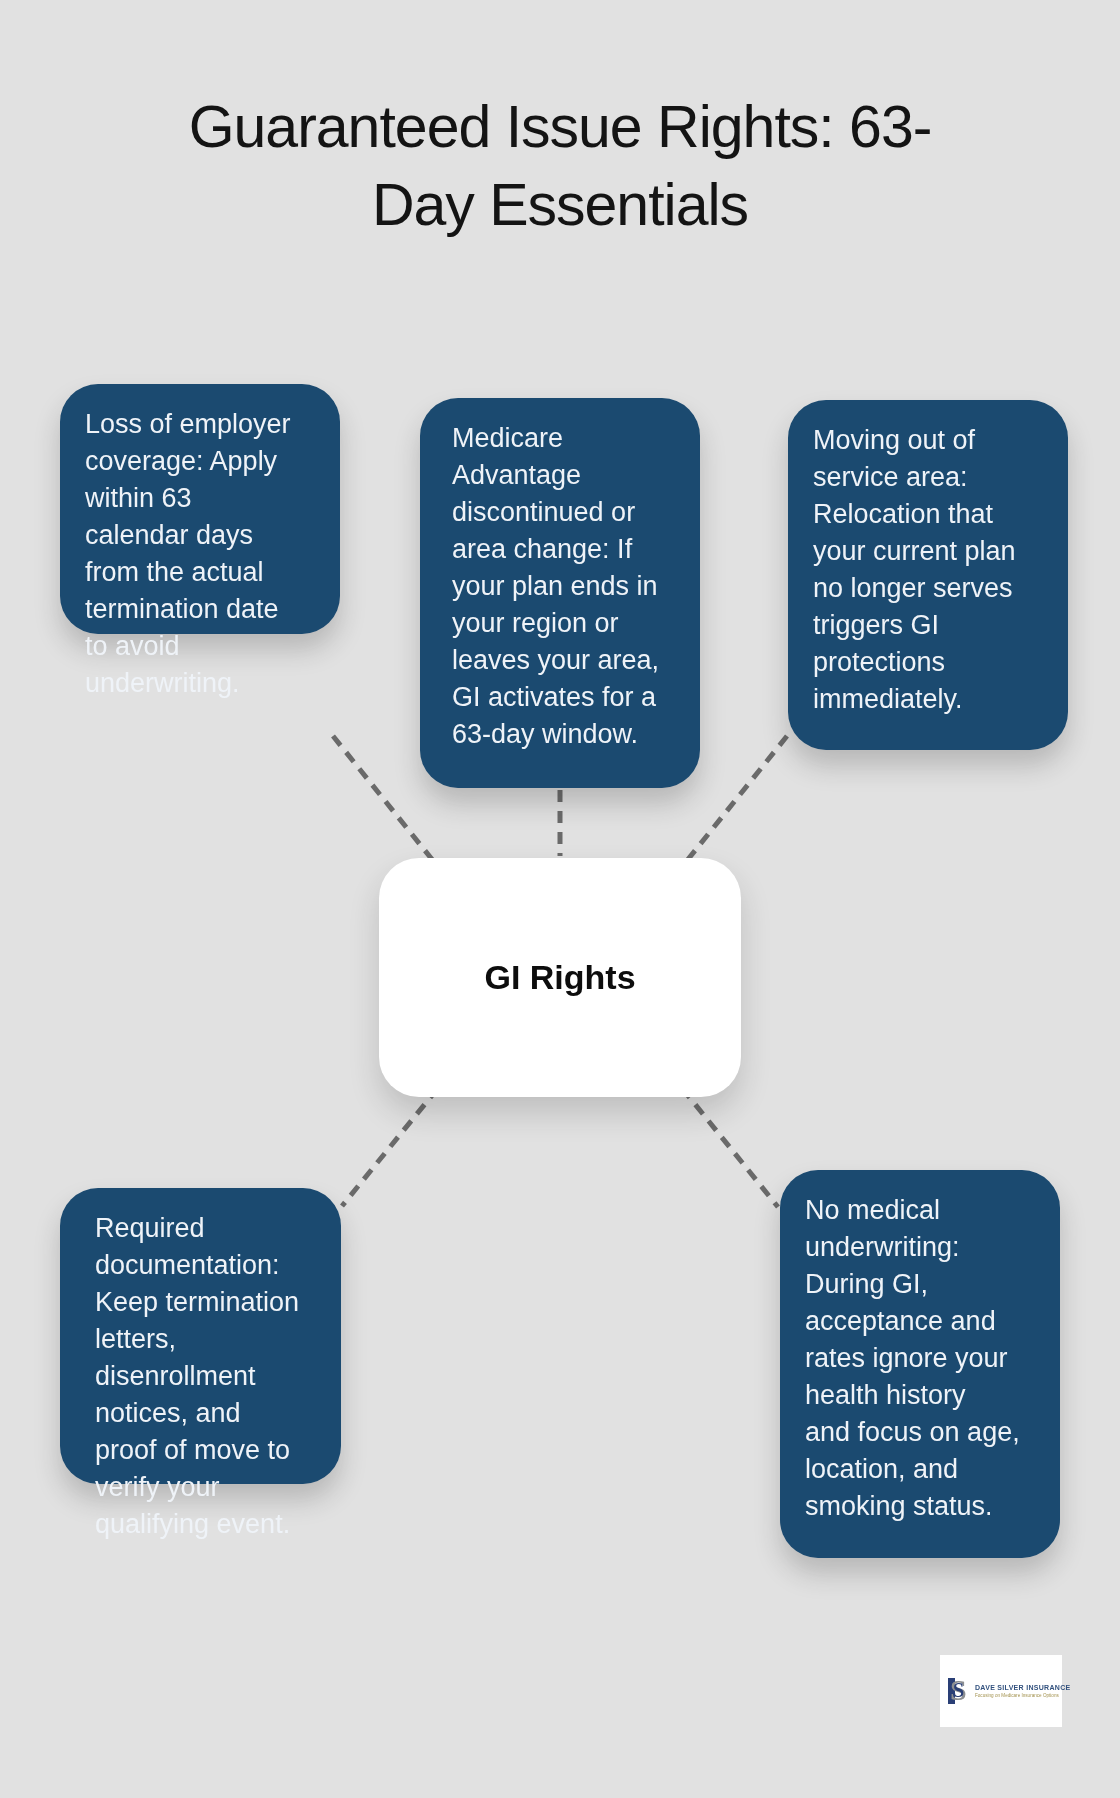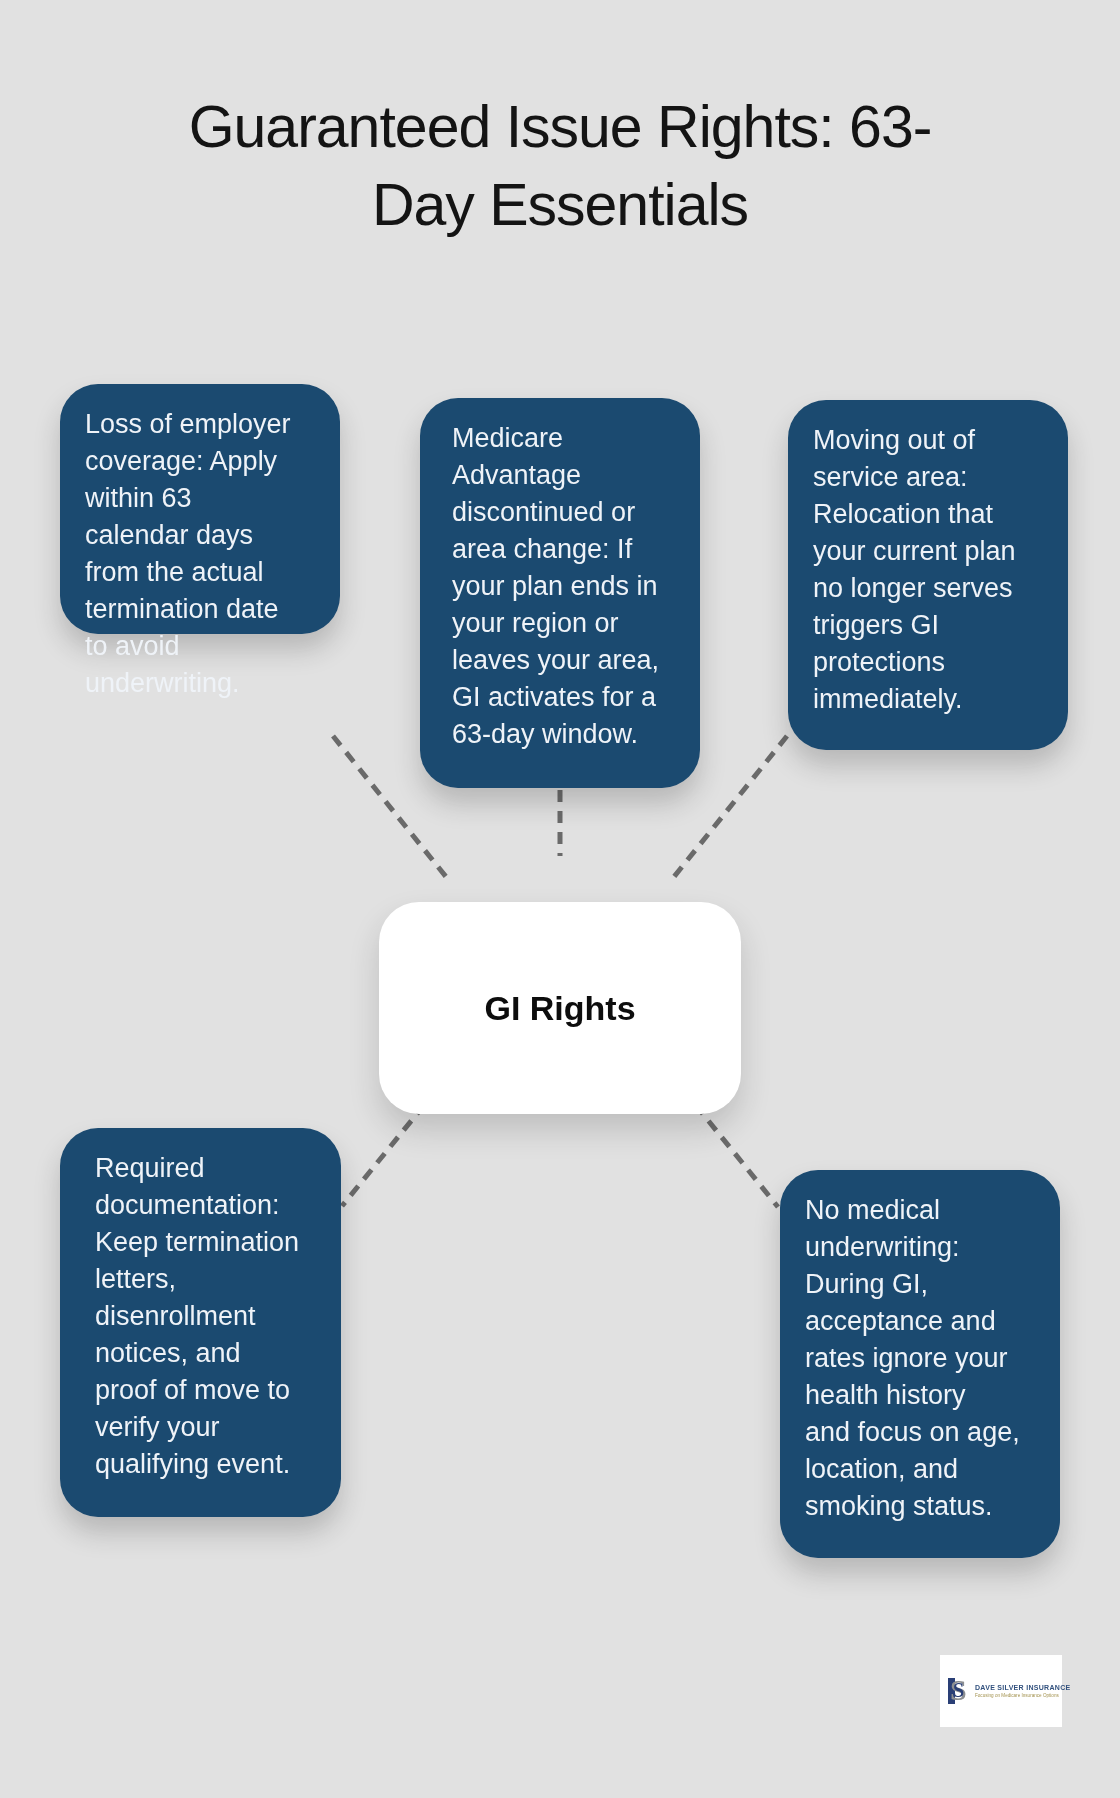--- a/index.html
+++ b/index.html
@@ -39,29 +39,29 @@
   .node-text{
     display:block;
     color:#EFF3F8;
     font-size:27px;
     line-height:37px;
     white-space:pre-line;
   }
   .n1{left:60px;  top:384px;  width:280px; height:250px;}
   .n2{left:420px; top:398px;  width:280px; height:390px;padding-left:32px;}
   .n3{left:780px; top:400px;  width:280px; height:350px;margin-left:8px;}
-  .n4{left:60px;  top:1128px; width:281px; height:389px;padding-left:35px;}
+  .n4{left:60px;  top:1188px; width:281px; height:296px;padding-left:35px;}
   .n5{left:780px; top:1170px; width:280px; height:388px;}
   .center-node{
     position:absolute;
-    left:379px;top:858px;width:362px;height:212px;
+    left:379px;top:858px;width:362px;height:239px;
     background:#ffffff;
     border-radius:40px;
     box-shadow:0 16px 30px rgba(40,40,40,0.18);
-    display:flex;align-items:center;justify-content:center;margin-top:44px;
+    display:flex;align-items:center;justify-content:center;
   }
   .center-label{
     font-size:34px;
     font-weight:700;
     color:#0d0d0d;
   }
   .logo{
     position:absolute;
     left:940px;top:1655px;width:122px;height:72px;
     background:#ffffff;

